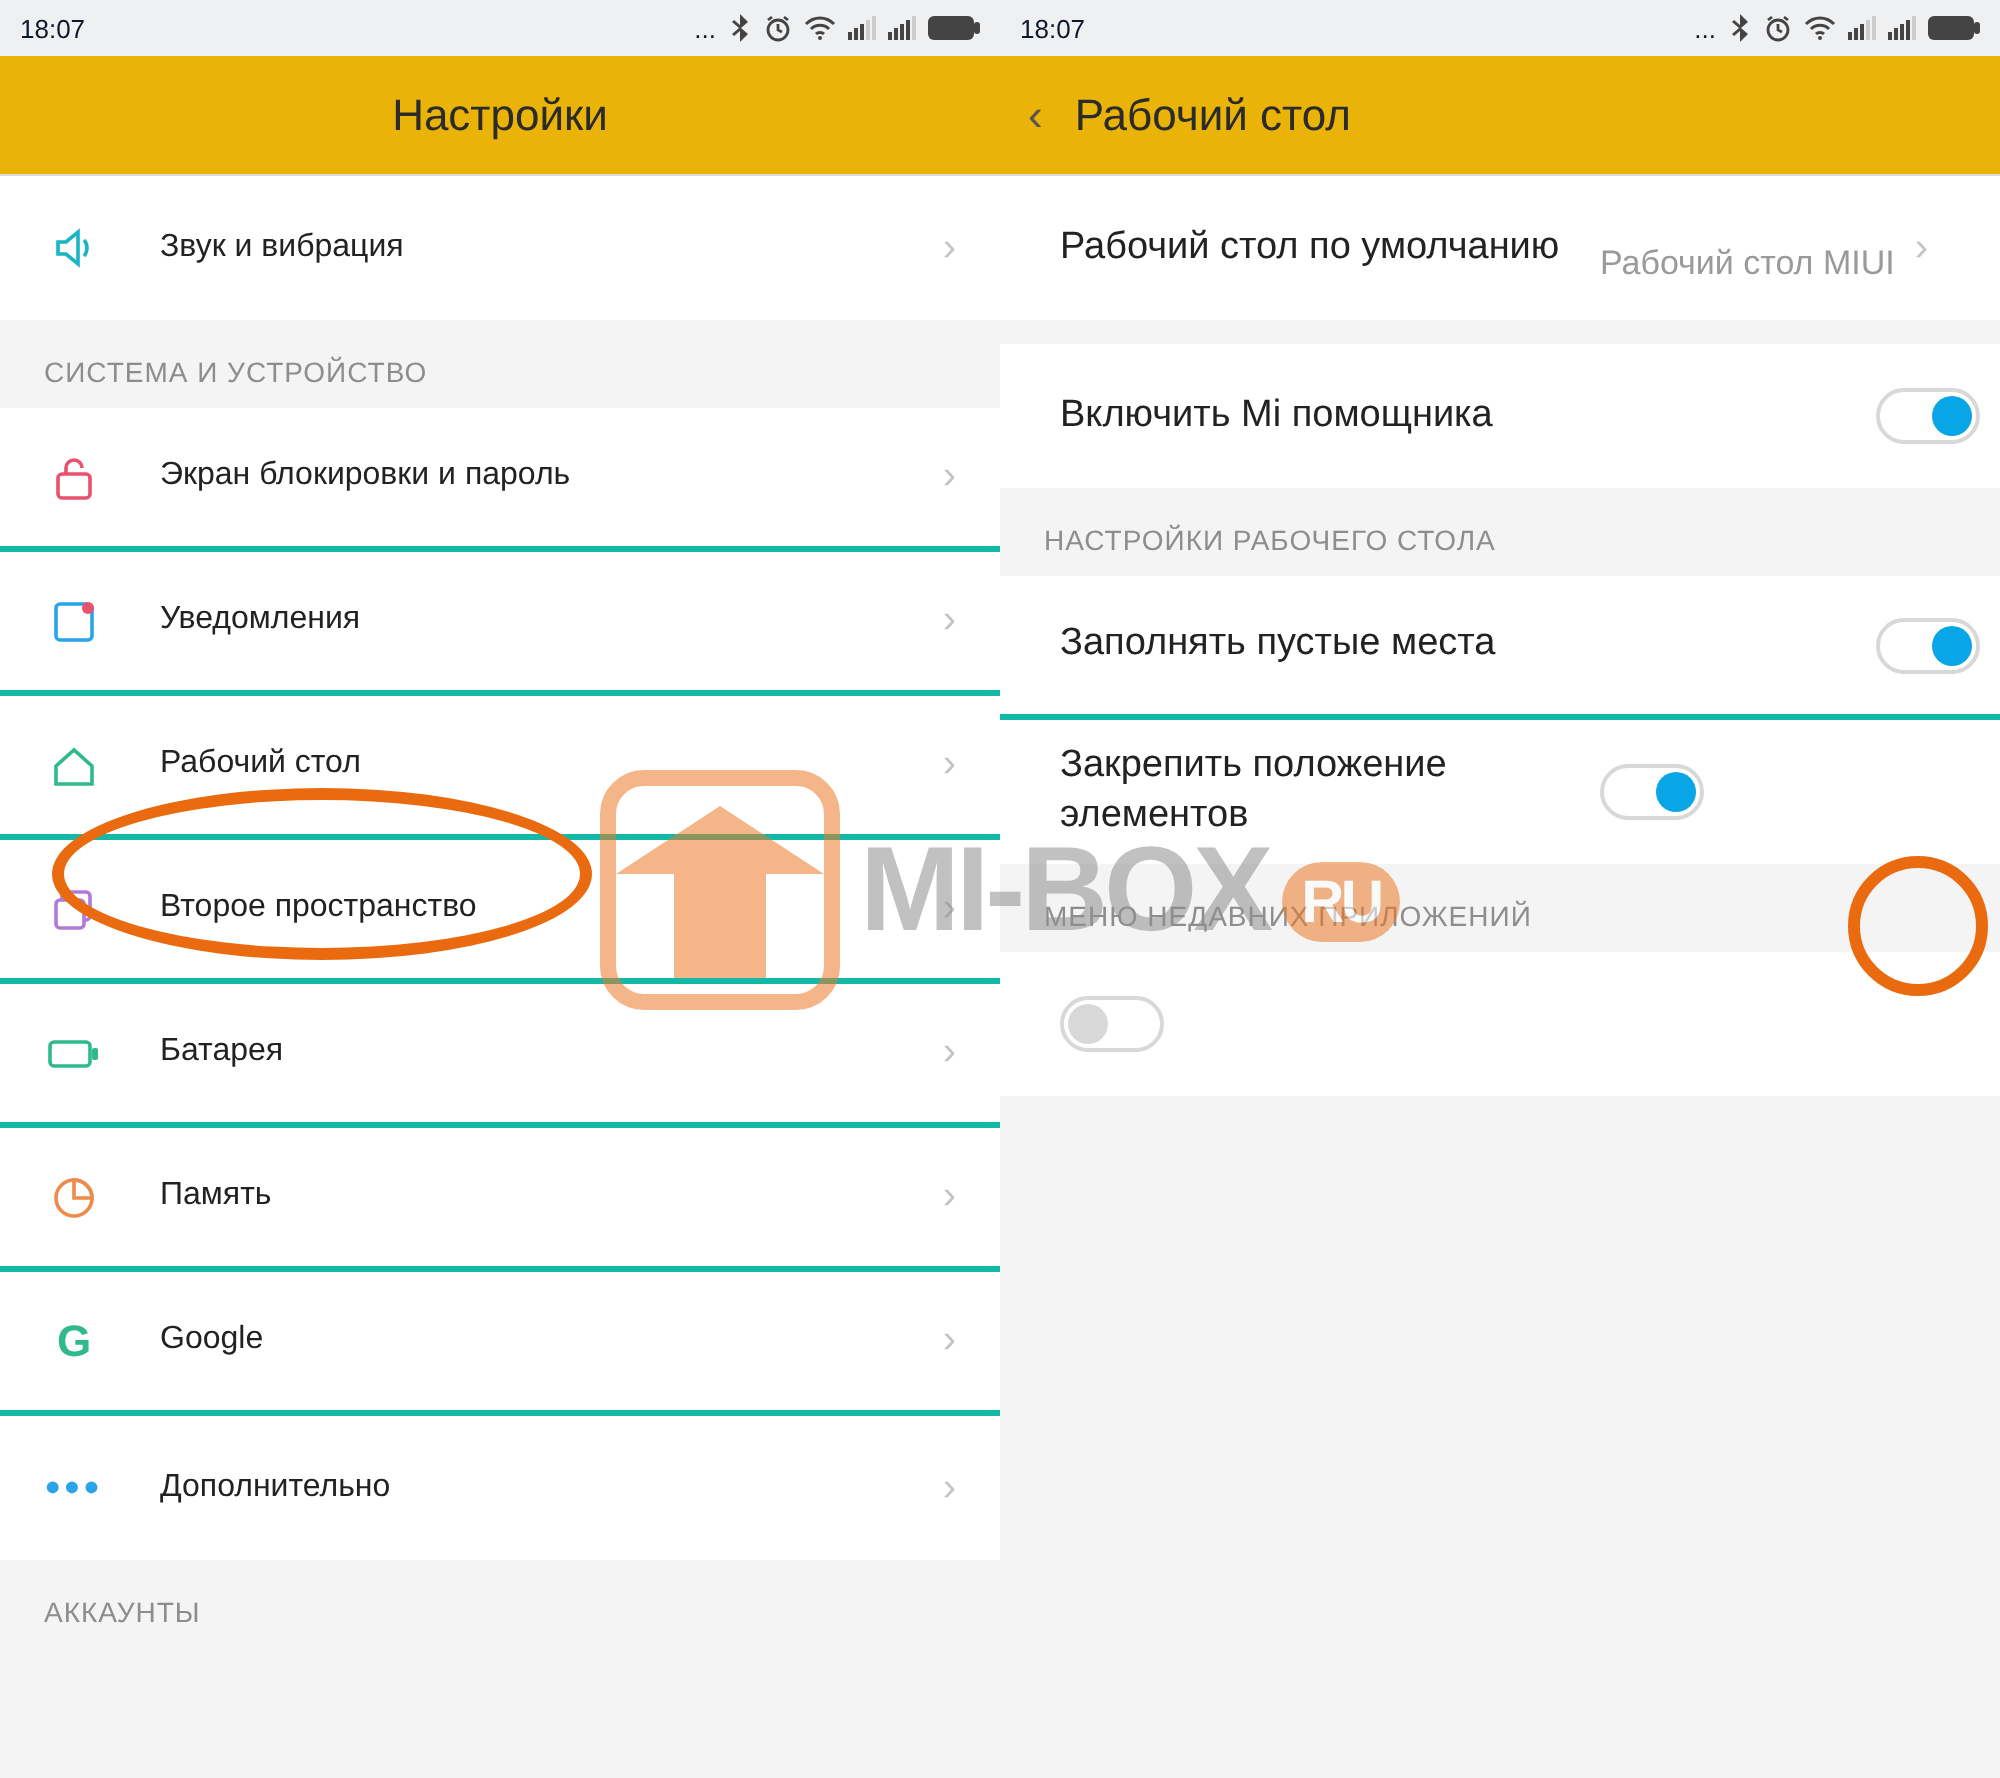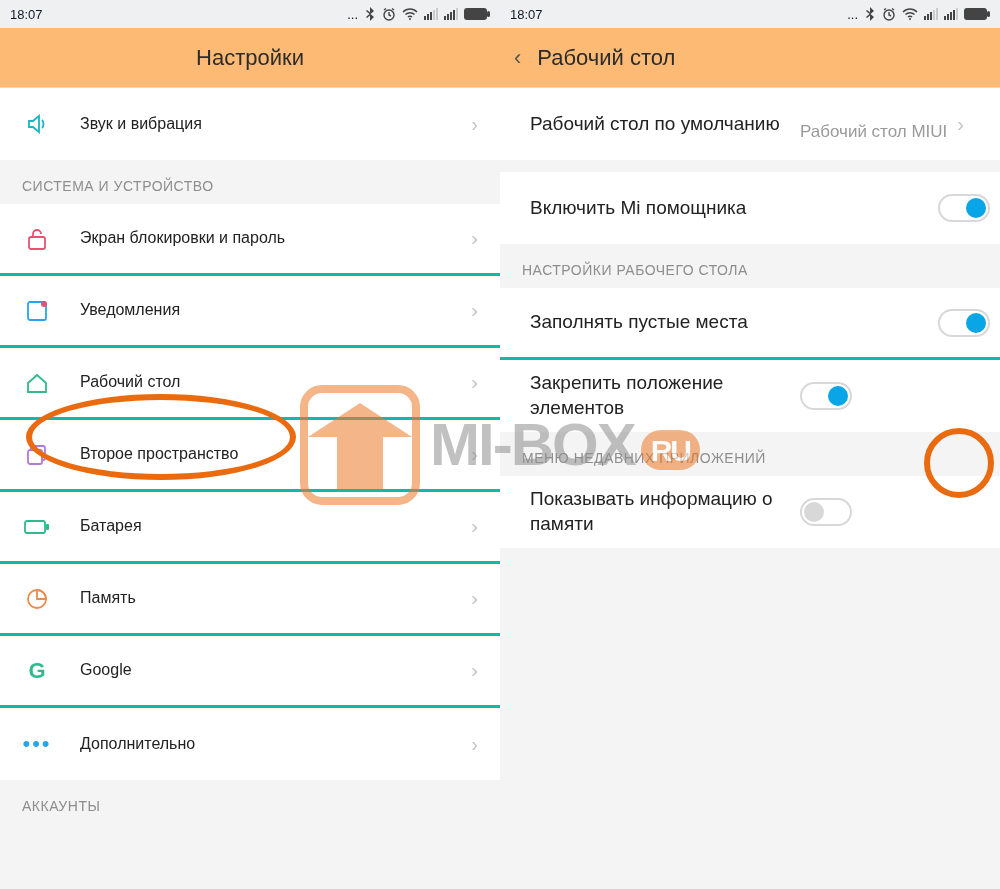--- a/index.html
+++ b/index.html
@@ -27,21 +27,21 @@
     align-items: center;
     justify-content: space-between;
     padding: 0 10px;
     font-size: 13px;
     color: #0f172a;
   }
   .sb-right { display: flex; align-items: center; gap: 6px; }
   .sb-icon { display: inline-flex; align-items: center; }
   .titlebar {
     height: 60px;
-    background: #fdba74;
+    background: #eab308;
     display: flex;
     align-items: center;
     justify-content: center;
     position: relative;
     border-bottom: 1px solid #ddd;
   }
   .titlebar.left-title { justify-content: flex-start; padding-left: 14px; }
   .titlebar .back {
     position: static;
     margin-right: 16px;
@@ -431,21 +431,20 @@
       <span class="toggle on">
           <span class="knob"></span>
         </span>
     </div>
   </div>
 
   <div class="section-header">МЕНЮ НЕДАВНИХ ПРИЛОЖЕНИЙ</div>
 
   <div class="list">
     <div class="row twoline">
-      <span class="row-label">Показывать информацию о памяти</span>
       <span class="toggle off">
           <span class="knob"></span>
         </span>
     </div>
   </div>
 
   <div class="spacer-lg"></div>
 
   <div class="hl-circle" style="right:6px; top:428px; width:70px; height:70px;"></div>
 </div>

